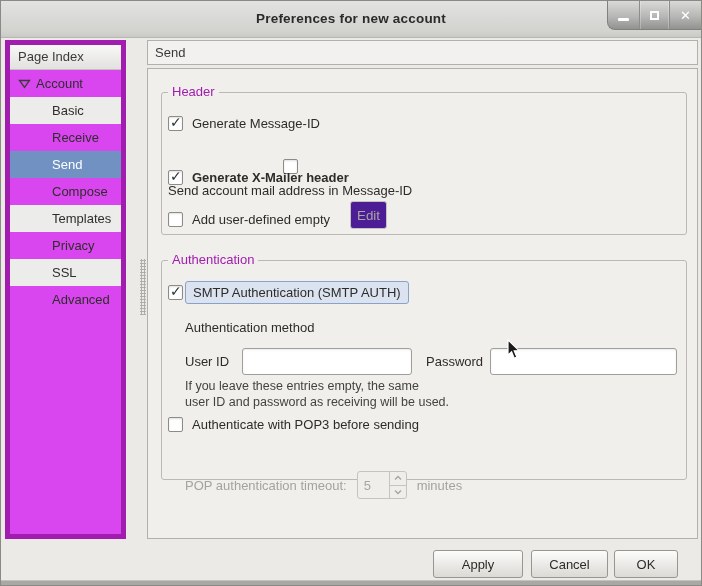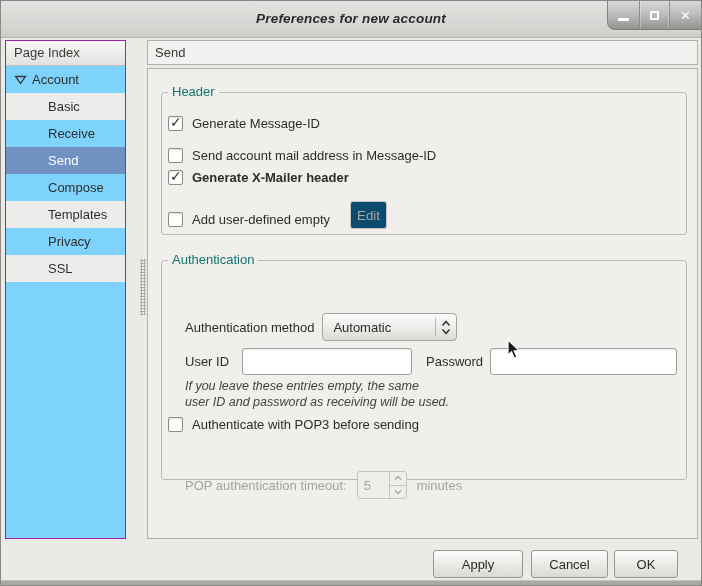--- a/index.html
+++ b/index.html
@@ -12,38 +12,38 @@
   }
 
   
   .titlebar{
     position:absolute; left:0; top:0; width:700px; height:37px;
     background:linear-gradient(#e2e2e0,#d2d2cf 85%,#c9c9c6);
     border-bottom:1px solid #b6b5b1;
   }
   .title{
     position:absolute; left:0; right:0; top:10px; text-align:center;
-    font-weight:bold; font-size:13.5px; color:#2b2b29; letter-spacing:.2px;font-style:italic;
+    font-weight:bold; font-size:13.5px; color:#2b2b29; letter-spacing:.2px;
   }
   .controls{
     position:absolute; top:0; right:0; height:29px; display:flex;
     background:linear-gradient(#d9d9d8, #b7b7b5 55%, #929290);
     border:1px solid #81807d; border-top:none; border-right:none;
     border-bottom-left-radius:8px; overflow:hidden;
   }
   .wbtn{ width:31px; height:100%; display:flex; align-items:center; justify-content:center; cursor:default; }
   .wbtn.mid{ border-left:1px solid #8d8d8b; border-right:1px solid #8d8d8b; box-shadow:inset 1px 0 0 rgba(255,255,255,.25), inset -1px 0 0 rgba(255,255,255,.25); }
   .glyph-min{ width:11px; height:3px; background:#fff; margin-top:8px; border-radius:1px; }
   .glyph-max{ width:9px; height:9px; border:2px solid #fff; }
   .glyph-close{ color:#fff; font-size:13px; font-weight:bold; line-height:1; }
 
   
   .sidebar{
     position:absolute; left:4px; top:39px; width:121px; height:499px;
-    background:#7dd3fc; border:1px solid #a21caf;
+    background:#d946ef; border:5px solid #a21caf;
   }
   .side-header{
     height:25px; line-height:24px; padding-left:8px;
     background:linear-gradient(#f8f8f7,#e2e1df); border-bottom:1px solid #c2c0bc;
     color:#3b3a37;
   }
   .tree-row{ height:27px; line-height:27px; display:flex; align-items:center; cursor:default; color:#2f2e2b; }
   .tree-row.alt{ background:#ececeb; }
   .tree-row.sel{ background:#7191c3; color:#fff; }
   .tree-row .indent{ padding-left:42px; }
@@ -69,41 +69,41 @@
   }
 
   .group{
     position:absolute; left:13px; width:526px;
     border:1px solid #bbb9b5; border-radius:3px;
   }
   .group-header{ top:23px; height:143px; }
   .group-auth{ top:191px; height:220px; }
   .legend{
     position:absolute; top:-9px; left:6px; background:#f0efec; padding:0 4px;
-    color:#0f766e;
+    color:#a21caf;
   }
 
   .cb-row{ position:absolute; left:6px; display:flex; align-items:center; gap:9px; height:22px; }
   .checkbox{
     width:15px; height:15px; flex:0 0 15px; background:#fff;
     border:1px solid #8e8b87; border-radius:2px; position:relative;
     box-shadow:inset 0 1px 2px rgba(0,0,0,.12);
   }
   .checkbox.checked::after{
     content:"✓"; position:absolute; left:1px; top:-3px;
     font-size:14px; font-weight:bold; color:#2d3436;
   }
 
   .btn{
     display:inline-flex; align-items:center; justify-content:center;
     background:linear-gradient(#fdfdfc,#e8e7e4 60%,#dbdad7);
     border:1px solid #98968f; border-radius:3px; color:#2d2c29;
   }
   .btn.disabled{
-    background:#0c4a6e; border-color:#c6c4c0; color:#a8a6a2;
+    background:#4c1d95; border-color:#c6c4c0; color:#a8a6a2;
   }
   .edit-btn{ position:absolute; left:188px; width:37px; height:28px; }
 
   .focus-label{
     margin-left:2px; padding:3px 7px;
     background:#dbe3f0; border:1px solid #8aa2c8; border-radius:3px;
   }
 
   .inline-row{ position:absolute; display:flex; align-items:center; }
 
@@ -119,21 +119,21 @@
   .entry{
     height:27px; background:#fff; border:1px solid #a09e9a; border-radius:3px;
     font-family:inherit; font-size:13px; padding:0 5px; color:#2d2c29;
     box-shadow:inset 0 1px 2px rgba(0,0,0,.08); outline:none;
   }
   .entry-userid{ width:170px; }
   .entry-pass{ width:187px; }
   .lbl-userid{ width:50px; }
   .lbl-pass{ margin-left:7px; }
 
-  .hint{ position:absolute; left:23px; top:118px; font-size:12.5px; line-height:15.5px; color:#45433f;font-style:italic; }
+  .hint{ position:absolute; left:23px; top:118px; font-size:12.5px; line-height:15.5px; color:#45433f; }
 
   .dim{ color:#a5a39f; }
 
   .spinner{
     width:50px; height:28px; display:flex;
     background:#efeeeb; border:1px solid #c6c4c0; border-radius:3px; overflow:hidden;
   }
   .spin-value{
     flex:1; border:none; background:transparent; padding:0 0 0 6px;
     font-family:inherit; font-size:13px; color:#a8a6a2; width:28px; outline:none;
@@ -200,68 +200,63 @@
     </div>
     <div class="tree-row alt">
       <span class="indent">Templates</span>
     </div>
     <div class="tree-row">
       <span class="indent">Privacy</span>
     </div>
     <div class="tree-row alt">
       <span class="indent">SSL</span>
     </div>
+    <div class="tree-row">
+      <span class="indent">Advanced</span>
+    </div>
   </div>
 
   <div class="grip"></div>
 
   <div class="page-titlebar">Send</div>
 
   <div class="panel">
 
     <div class="group group-header">
       <span class="legend">Header</span>
 
       <div class="cb-row" style="top:19px;">
         <span class="checkbox checked"></span>
         <span>Generate Message-ID</span>
       </div>
-      <div class="cb-row" style="top:51px;">
+      <div class="cb-row" style="top:66px;flex-direction:column;">
         <span class="checkbox"></span>
         <span>Send account mail address in Message-ID</span>
       </div>
       <div class="cb-row" style="top:73px;font-weight:bold;">
         <span class="checkbox checked"></span>
         <span>Generate X-Mailer header</span>
       </div>
       <div class="cb-row" style="top:115px;">
         <span class="checkbox"></span>
         <span>Add user-defined empty</span>
       </div>
       <button class="btn disabled edit-btn" style="top:108px;">Edit</button>
     </div>
 
     <div class="group group-auth">
       <span class="legend">Authentication</span>
 
+      <div class="cb-row" style="top:17px;height:28px;">
+        <span class="checkbox checked"></span>
+        <span class="focus-label" style="margin-left:-7px;">SMTP Authentication (SMTP AUTH)</span>
+      </div>
 
       <div class="inline-row" style="left:23px; top:52px; height:28px; gap:8px;">
         <span>Authentication method</span>
-        <div class="combo">
-          <span class="combo-text">Automatic</span>
-          <span class="combo-sep"></span>
-          <span class="combo-arrows">
-            <svg width="10" height="7" viewBox="0 0 10 7">
-                <polyline points="1.5,5.5 5,1.5 8.5,5.5" fill="none" stroke="#3a3a38" stroke-width="1.6"></polyline>
-              </svg>
-            <svg width="10" height="7" viewBox="0 0 10 7">
-                <polyline points="1.5,1.5 5,5.5 8.5,1.5" fill="none" stroke="#3a3a38" stroke-width="1.6"></polyline>
-              </svg>
-          </span>
-        </div>
       </div>
 
       <div class="inline-row" style="left:23px; top:87px; height:27px; gap:7px;">
         <span class="lbl-userid">User ID</span>
         <input class="entry entry-userid" type="text" value="" style="">
         <span class="lbl-pass">Password</span>
         <input class="entry entry-pass" type="text" value="" style="">
       </div>
 
       <div class="hint">

